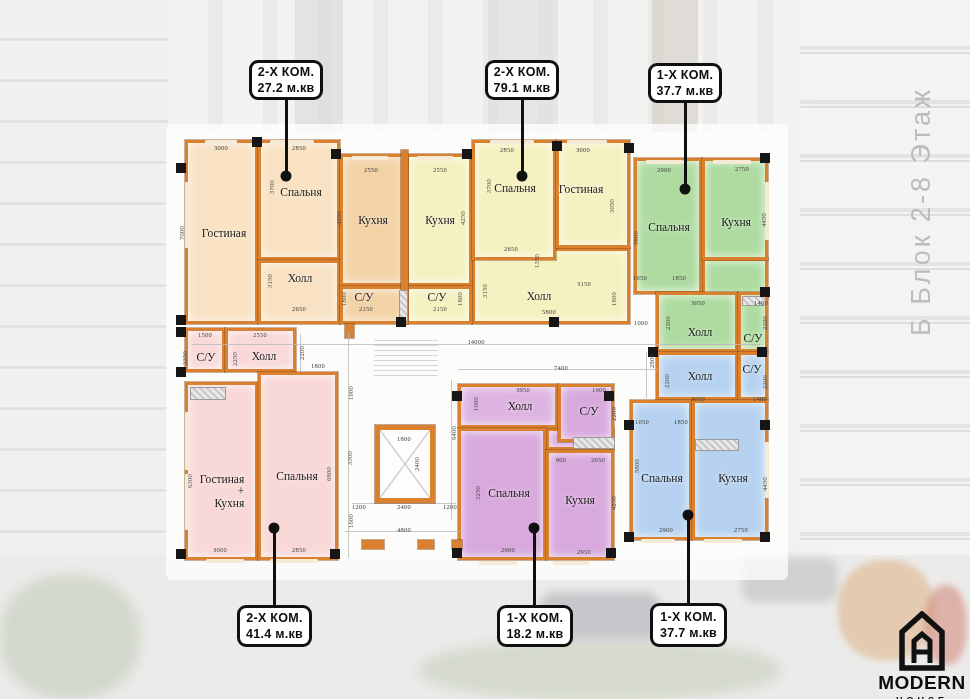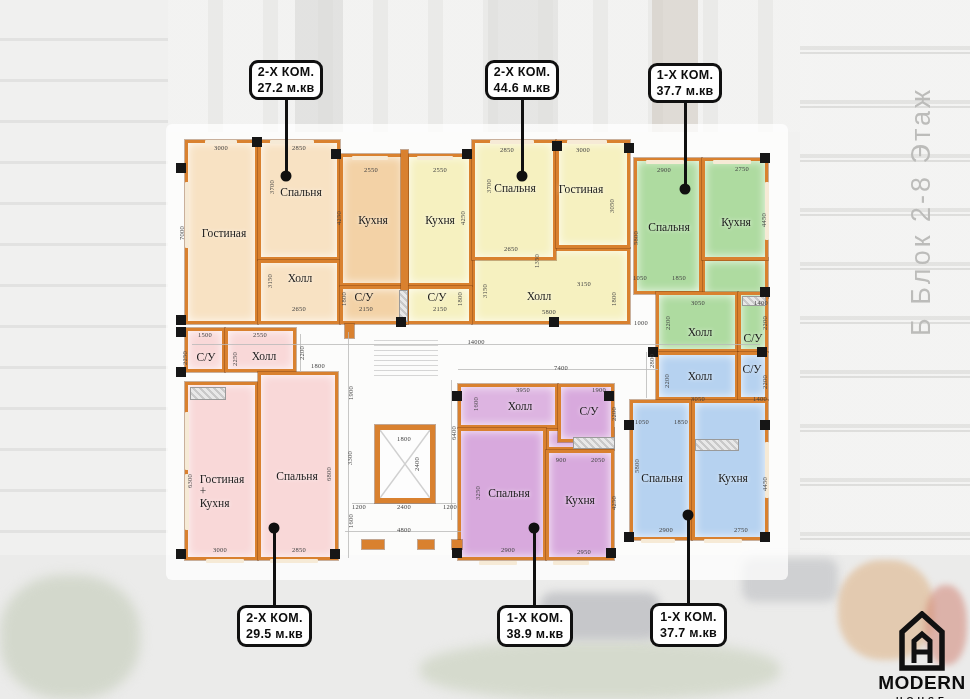--- a/index.html
+++ b/index.html
@@ -18,21 +18,21 @@
   .bg-strip3{left:652px;top:0;width:46px;height:132px;background:#cbc4ba;opacity:.5;}
   .bg-right{left:800px;top:0;width:170px;height:699px;opacity:.8;
     background:repeating-linear-gradient(#f4f4f3 0 46px,#e0e0de 46px 50px,#f4f4f3 50px 52px,#d9d9d7 52px 54px);}
   .bg-bottom{left:0;top:555px;width:970px;height:144px;background:#ebebea;}
   .blob{position:absolute;border-radius:45%;}
   .plan-backdrop{left:166px;top:124px;width:622px;height:456px;background:rgba(255,255,255,.74);border-radius:6px;}
   
   .room{position:absolute;border:3px solid #d9812f;outline:1px solid rgba(125,62,16,.4);
         box-shadow:inset 0 0 10px rgba(255,255,255,.85);}
   .room-label{position:absolute;font-family:"Liberation Serif","DejaVu Serif",serif;font-size:11.5px;
-        color:#1c1c1c;white-space:pre-line;text-align:left;line-height:12px;
+        color:#1c1c1c;white-space:pre-line;text-align:right;line-height:12px;
         transform:translate(-50%,-50%);text-shadow:0 0 4px rgba(255,255,255,.9);}
   .dim{position:absolute;font-family:"Liberation Serif","DejaVu Serif",serif;font-size:6.5px;
         color:#434343;transform:translate(-50%,-50%);white-space:nowrap;letter-spacing:.2px;}
   .dim.v{transform:translate(-50%,-50%) rotate(-90deg);}
   .wline{position:absolute;background:#b9b9b9;opacity:.8;}
   .sq{position:absolute;width:10px;height:10px;background:#161616;}
   .win{position:absolute;background:#f6ead6;border-radius:1px;}
   .duct{position:absolute;background:repeating-linear-gradient(45deg,#e8e8e8 0 3px,#c9c9c9 3px 5px);
         border:1px solid #9a9a9a;}
   .wall{position:absolute;background:#d9812f;outline:1px solid rgba(125,62,16,.45);}
@@ -280,39 +280,39 @@
       <div class="co-line" style="left: 285px; top: 100px; height: 76px;"></div>
       <div class="co-dot" style="left: 286px; top: 176px;"></div>
       <div class="co-box" style="left: 249px; top: 60px; width: 74px; height: 40px;">
         <div>2-Х КОМ.</div>
         <div>27.2 м.кв</div>
       </div>
       <div class="co-line" style="left: 521px; top: 100px; height: 76px;"></div>
       <div class="co-dot" style="left: 522px; top: 176px;"></div>
       <div class="co-box" style="left: 485px; top: 60px; width: 74px; height: 40px;">
         <div>2-Х КОМ.</div>
-        <div>44.6 м.кв</div>
+        <div>79.1 м.кв</div>
       </div>
       <div class="co-line" style="left: 684px; top: 103px; height: 86px;"></div>
       <div class="co-dot" style="left: 685px; top: 189px;"></div>
       <div class="co-box" style="left: 648px; top: 63px; width: 74px; height: 40px;">
         <div>1-Х КОМ.</div>
         <div>37.7 м.кв</div>
       </div>
       <div class="co-line" style="left: 273px; top: 528px; height: 77px;"></div>
       <div class="co-dot" style="left: 274px; top: 528px;"></div>
       <div class="co-box" style="left: 237px; top: 605px; width: 75px; height: 42px;">
         <div>2-Х КОМ.</div>
-        <div>29.5 м.кв</div>
+        <div>41.4 м.кв</div>
       </div>
       <div class="co-line" style="left: 533px; top: 528px; height: 77px;"></div>
       <div class="co-dot" style="left: 534px; top: 528px;"></div>
       <div class="co-box" style="left: 497px; top: 605px; width: 76px; height: 42px;">
         <div>1-Х КОМ.</div>
-        <div>38.9 м.кв</div>
+        <div>18.2 м.кв</div>
       </div>
       <div class="co-line" style="left: 687px; top: 515px; height: 88px;"></div>
       <div class="co-dot" style="left: 688px; top: 515px;"></div>
       <div class="co-box" style="left: 650px; top: 603px; width: 77px; height: 44px;">
         <div>1-Х КОМ.</div>
         <div>37.7 м.кв</div>
       </div>
     </div>
 
   <div class="side-label">Б Блок 2-8 Этаж</div>

